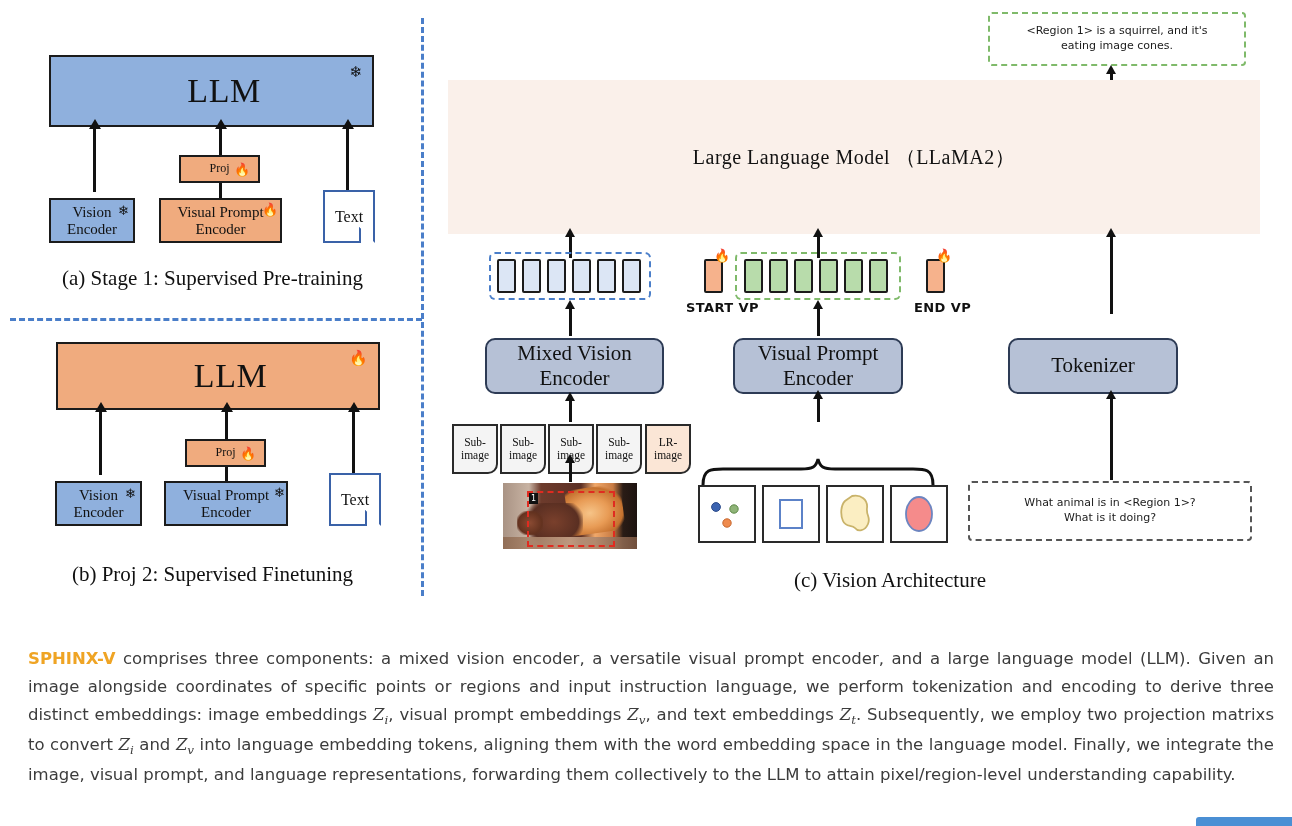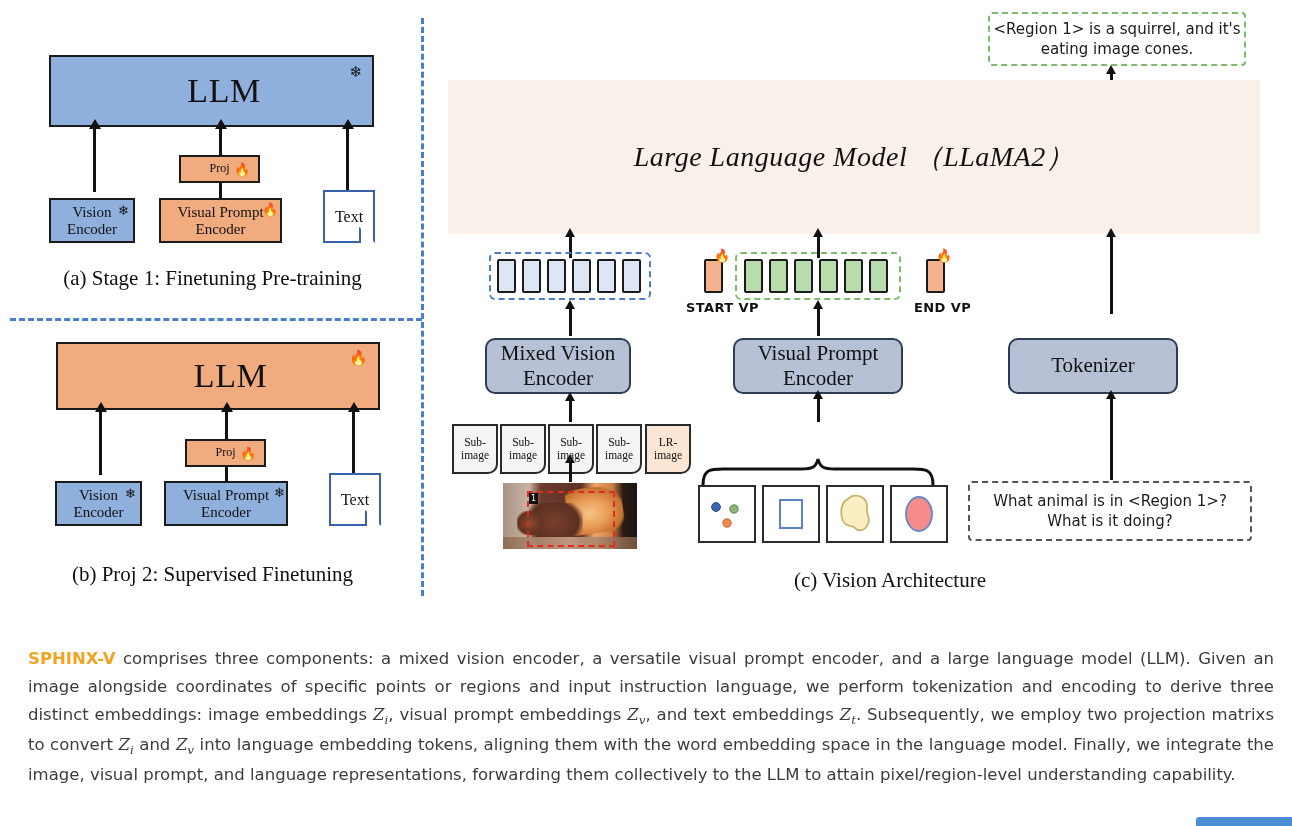--- a/index.html
+++ b/index.html
@@ -81,21 +81,21 @@
     border-left:2px solid #3a62a8;
     border-top:2px solid #3a62a8;
     transform:rotate(0deg);
     clip-path:polygon(0 0, 100% 100%, 0 100%);
   }
   .llm-bar {
     position:absolute; left:448px; top:80px; width:812px; height:154px;
     background:#faf0ea;
     display:flex; align-items:center; justify-content:center;
   }
-  .llm-bar span { font-size:28px; letter-spacing:0.5px;font-style:italic; }
+  .llm-bar span { font-size:20px; letter-spacing:0.5px; }
 
   
   .dashdot {
     position:absolute;
     border:2.5px dashed;
     border-radius:6px;
   }
 
   .tok {
     position:absolute;
@@ -132,21 +132,21 @@
   .subimg.lr { background:#fbe6d6; }
 
   
   .bubble {
     position:absolute;
     border:2px dashed;
     border-radius:4px;
     display:flex; align-items:center; justify-content:center;
     text-align:center;
     font-family:"DejaVu Sans", sans-serif;
-    font-size:15px; line-height:1.35; color:#1b1b1b;
+    font-size:11px; line-height:1.35; color:#1b1b1b;
   }
   .bubble-green { border-color:#7fba6a; }
   .bubble-gray  { border-color:#555; }
 
   
   .vpcard {
     position:absolute; width:58px; height:58px;
     border:2.5px solid #2a2a2a; background:#fff;
   }
 
@@ -241,21 +241,21 @@
       <span class="small-label">Visual Prompt</span>
       <span class="small-label">Encoder</span>
       <span class="ic-sm" style="position:absolute; right:1px; top:3px;">🔥</span>
     </div>
 
     <div class="page" style="left:323px; top:190px; width:52px; height:53px;">
       <span>Text</span>
       <span class="fold"></span>
     </div>
 
-    <div class="caption" style="left:20px; top:266px; width:385px;">(a) Stage 1: Finetuning Pre-training</div>
+    <div class="caption" style="left:20px; top:266px; width:385px;">(a) Stage 1: Supervised Pre-training</div>
   </div>
 
   <div>
     <div class="box orange" style="left:56px; top:342px; width:324px; height:68px;">
       <span class="llm-label">LLM</span>
       <span class="ic" style="position:absolute; right:10px; top:7px;">🔥</span>
     </div>
 
     <div class="arrow" style="left:99px; top:411px; height:64px;"></div>
     <div class="arrow" style="left:225px; top:411px; height:29px;"></div>
@@ -323,21 +323,21 @@
     <div class="tok tok-green" style="left:844px; top:259px;  width:19px; height:34px;"></div>
     <div class="tok tok-green" style="left:869px; top:259px;  width:19px; height:34px;"></div>
 
     <div class="tok tok-orange" style="left:926px; top:259px; width:19px; height:34px;"></div>
     <span class="ic-sm" style="position:absolute; left:936px; top:249px;">🔥</span>
     <div class="vp-label" style="left:914px; top:300px;">END VP</div>
 
     <div class="arrow arrow-thin" style="left:569px; top:308px; height:28px;"></div>
     <div class="arrow arrow-thin" style="left:817px; top:308px; height:28px;"></div>
 
-    <div class="enc" style="left:485px; top:338px; width:146px; height:56px; flex-direction:column;">
+    <div class="enc" style="left:485px; top:338px; width:179px; height:56px; flex-direction:column;">
       <span>Mixed Vision</span>
       <span>Encoder</span>
     </div>
     <div class="enc" style="left:733px; top:338px; width:170px; height:56px; flex-direction:column;">
       <span>Visual Prompt</span>
       <span>Encoder</span>
     </div>
     <div class="enc" style="left:1008px; top:338px; width:170px; height:56px;">
       <span>Tokenizer</span>
     </div>

